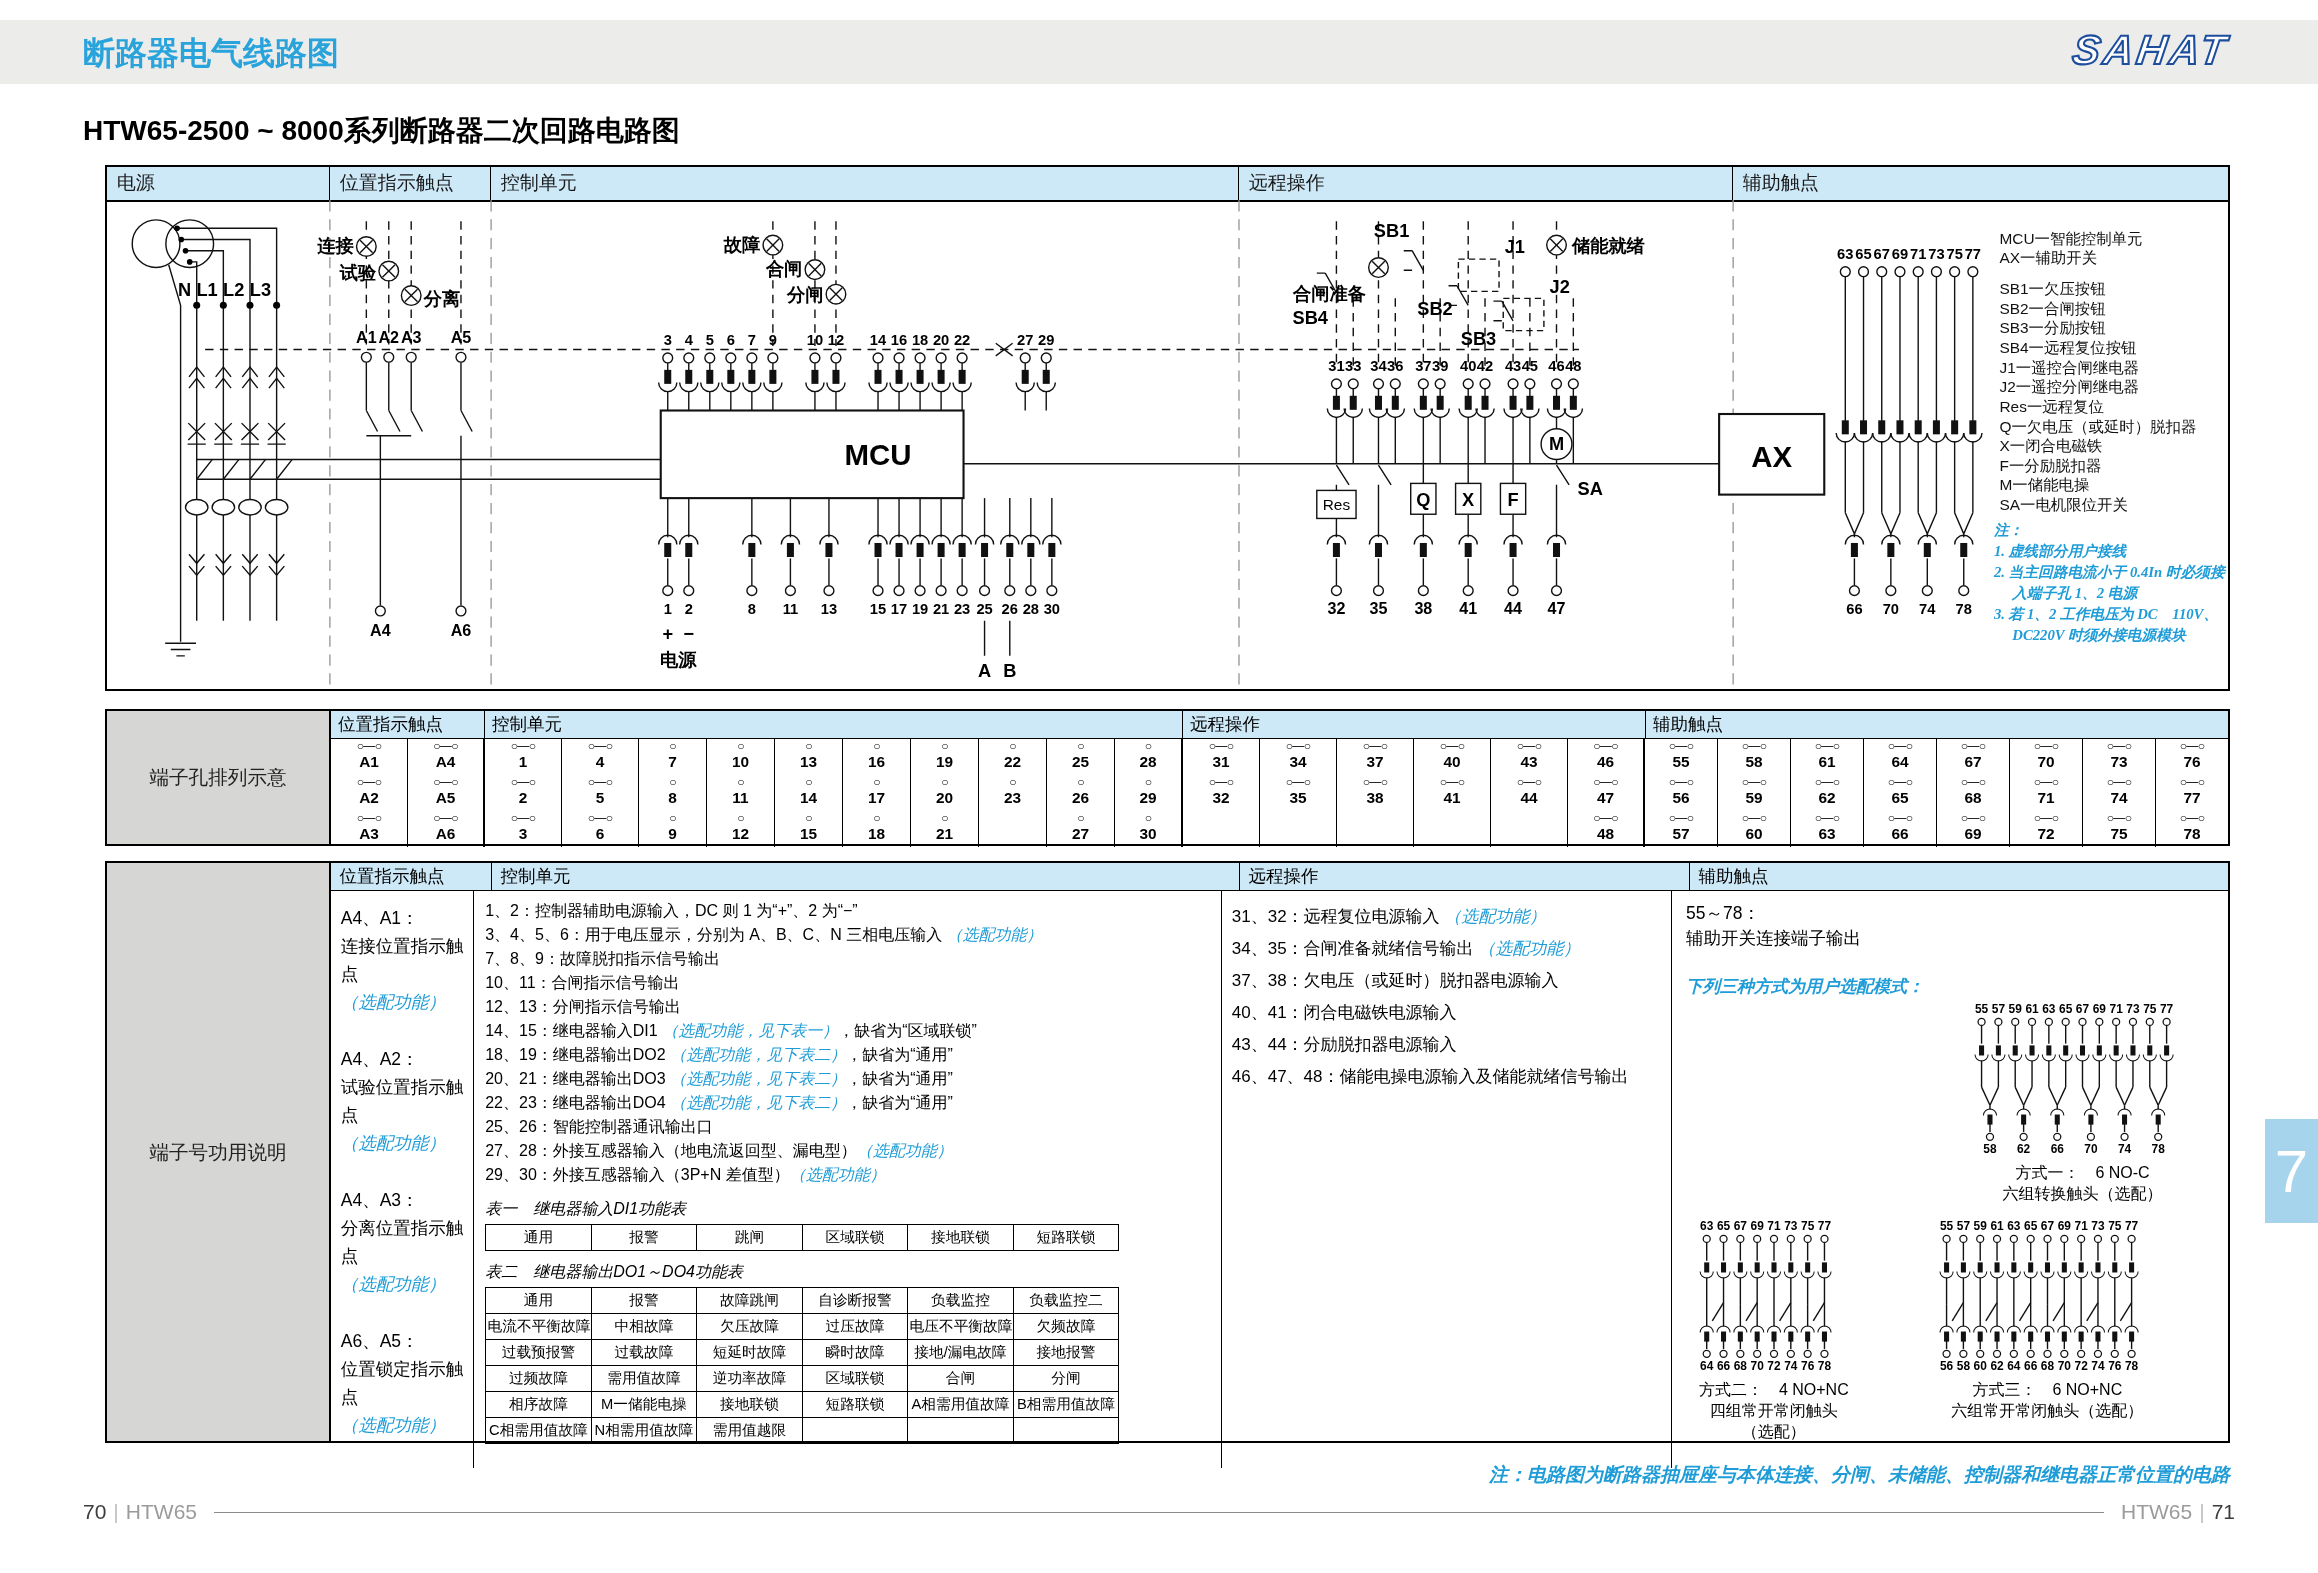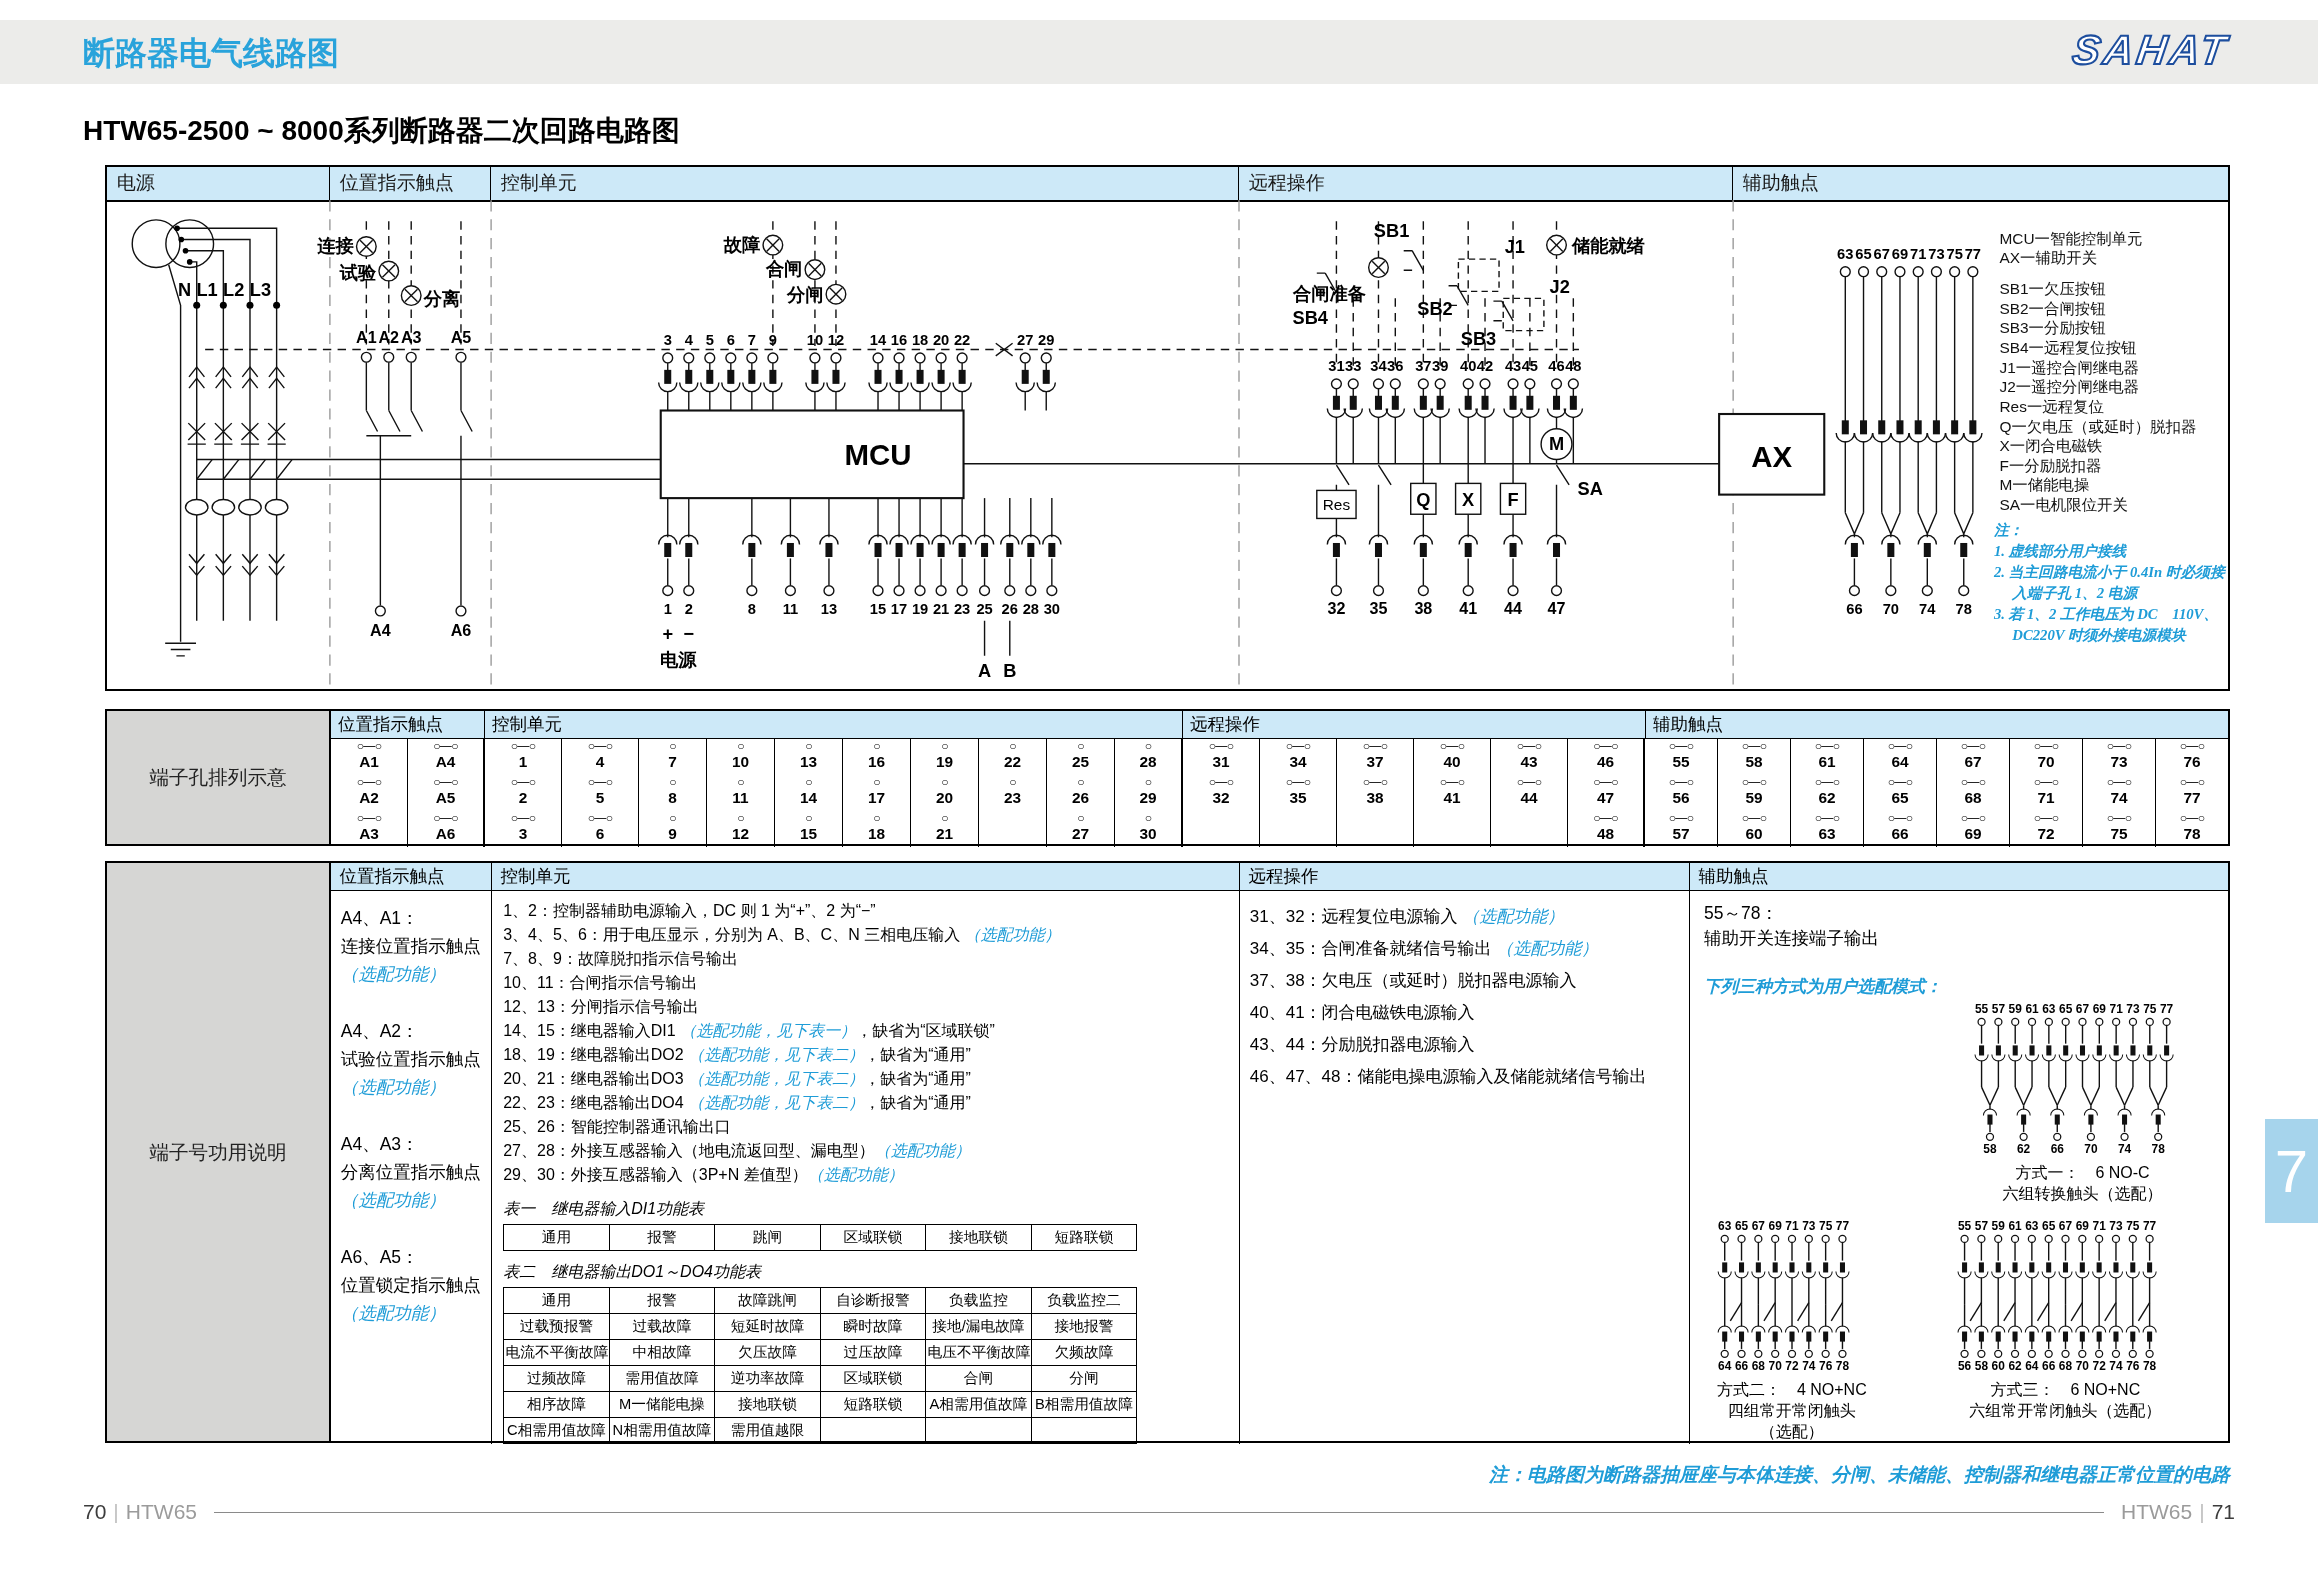--- a/index.html
+++ b/index.html
@@ -969,21 +969,21 @@
   <div class="ftable">
     <div class="gcell">端子号功用说明</div>
     <div class="fn-right">
       <div class="fn-head">
         <div class="hc" style="width:161px">位置指示触点</div>
         <div class="hc" style="width:748px">控制单元</div>
         <div class="hc" style="width:450px">远程操作</div>
         <div class="hc" style="flex:1">辅助触点</div>
       </div>
       <div class="fn-body">
-        <div class="fn-col" style="width:161px;padding-top:12.6px" id="fn-position">
+        <div class="fn-col" style="width:143px;padding-top:12.6px" id="fn-position">
             <div class="pos-item">
               <div>A4、A1：</div>
               <div>连接位置指示触点</div>
               <div class="opt">（选配功能）</div>
             </div>
             <div class="pos-item">
               <div>A4、A2：</div>
               <div>试验位置指示触点</div>
               <div class="opt">（选配功能）</div>
             </div>
@@ -1029,34 +1029,34 @@
               <tbody>
                 <tr>
                   <td>通用</td>
                   <td>报警</td>
                   <td>故障跳闸</td>
                   <td>自诊断报警</td>
                   <td>负载监控</td>
                   <td>负载监控二</td>
                 </tr>
                 <tr>
+                  <td>电流不平衡故障</td>
+                  <td>中相故障</td>
+                  <td>欠压故障</td>
+                  <td>过压故障</td>
+                  <td>电压不平衡故障</td>
+                  <td>欠频故障</td>
+                </tr>
+                <tr>
                   <td>过载预报警</td>
                   <td>过载故障</td>
                   <td>短延时故障</td>
                   <td>瞬时故障</td>
                   <td>接地/漏电故障</td>
                   <td>接地报警</td>
-                </tr>
-                <tr>
-                  <td>电流不平衡故障</td>
-                  <td>中相故障</td>
-                  <td>欠压故障</td>
-                  <td>过压故障</td>
-                  <td>电压不平衡故障</td>
-                  <td>欠频故障</td>
                 </tr>
                 <tr>
                   <td>过频故障</td>
                   <td>需用值故障</td>
                   <td>逆功率故障</td>
                   <td>区域联锁</td>
                   <td>合闸</td>
                   <td>分闸</td>
                 </tr>
                 <tr>

